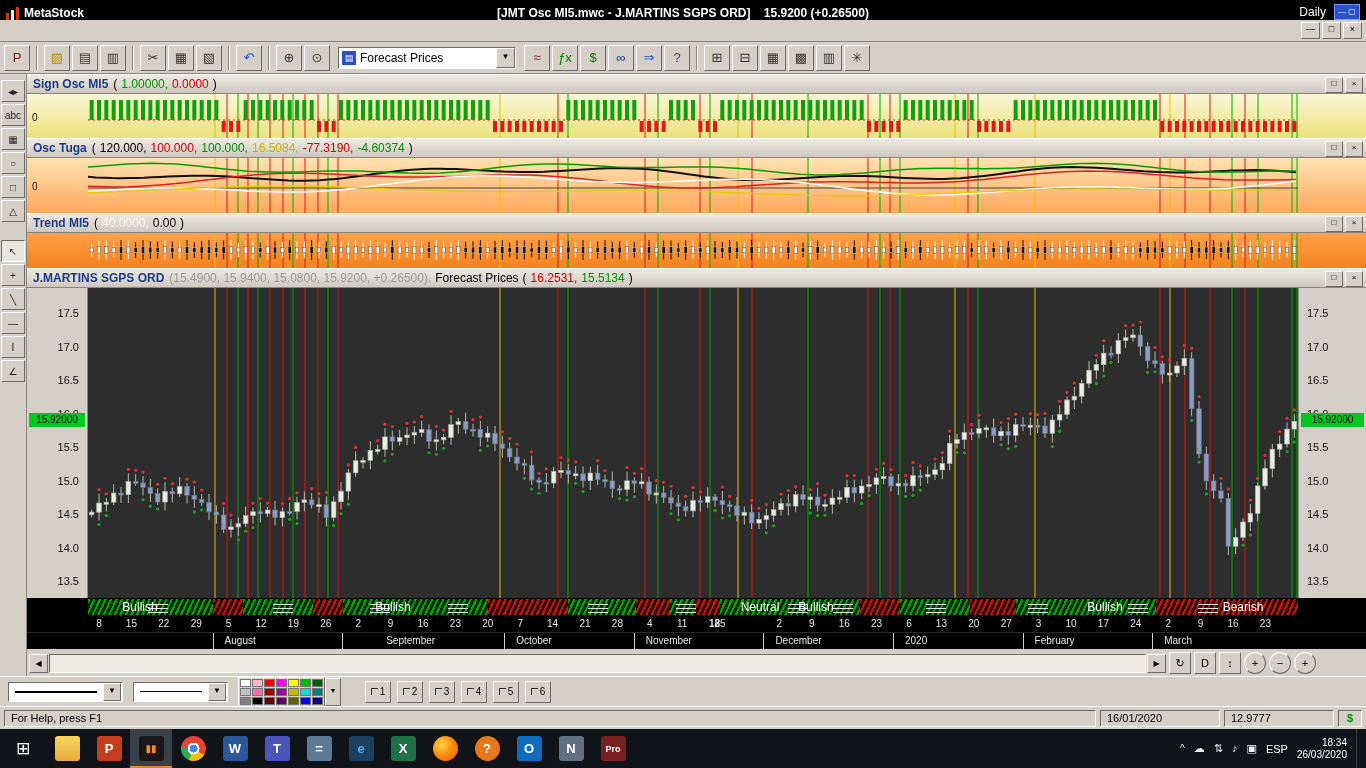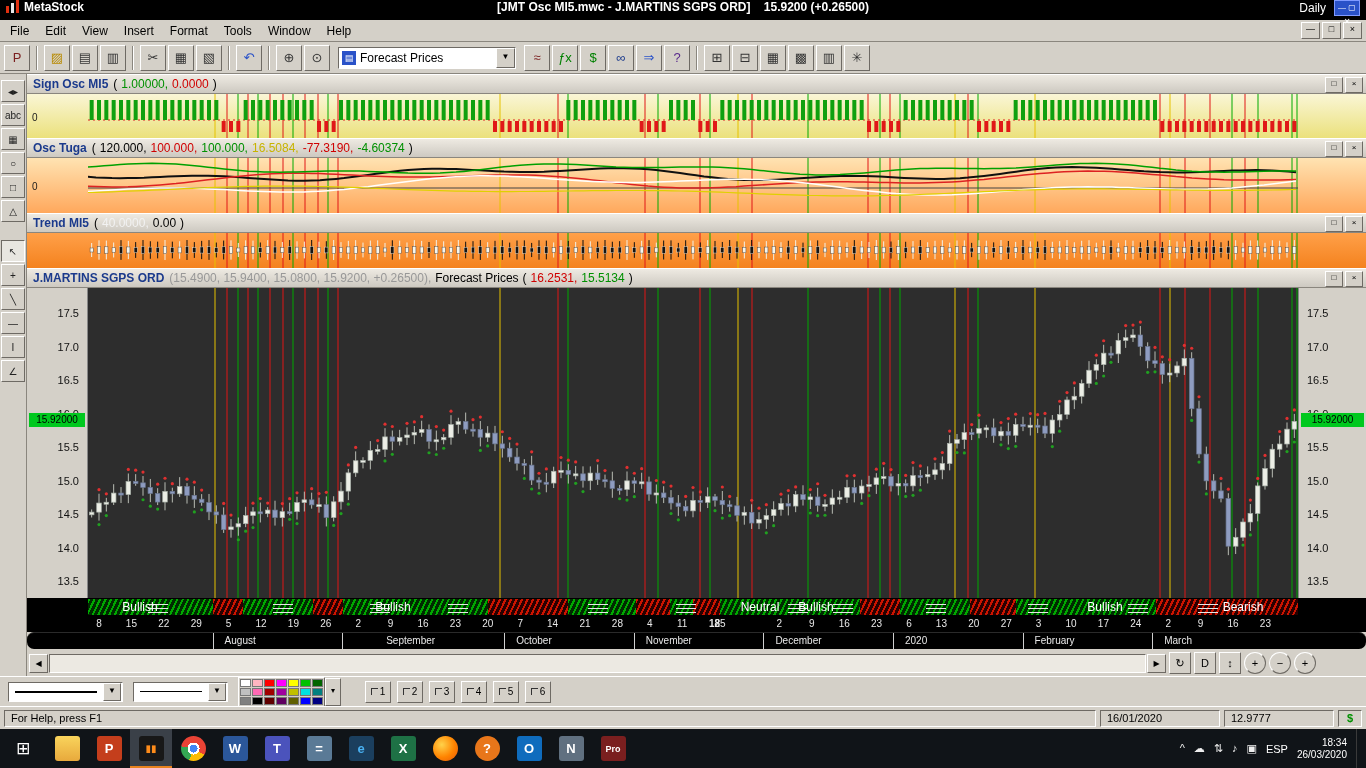--- a/index.html
+++ b/index.html
@@ -3,21 +3,21 @@
 <meta charset="utf-8">
 <style>
   html,body{margin:0;padding:0;background:#555;}
   .screen{position:relative;width:1366px;height:768px;overflow:hidden;
     font-family:"Liberation Sans","DejaVu Sans",sans-serif;font-size:11px;background:#d4d0c8;}
   
   .raised{background:#d4d0c8;border:1px solid;border-color:#ffffff #6e6a64 #6e6a64 #ffffff;}
   .sunken{border:1px solid;border-color:#6e6a64 #ffffff #ffffff #6e6a64;}
   
   #titlebar{position:absolute;left:0;top:0;width:1366px;height:20px;background:#000;color:#fff;
-    display:flex;align-items:flex-start;padding:0 6px;box-sizing:border-box;}
+    display:flex;align-items:flex-end;padding:0 6px;box-sizing:border-box;}
   #titlebar .app{font-weight:bold;font-size:12px;margin-left:4px;}
   #title-center{position:absolute;left:0;right:0;text-align:center;font-size:12px;font-weight:bold;}
   #titlebar-right{margin-left:auto;display:flex;align-items:center;gap:8px;z-index:2;}
   #period-label{font-size:12px;margin-left:12px;}
   #win-menu-btn{width:24px;height:14px;background:#2a52c8;color:#fff;font-size:8px;line-height:14px;
     text-align:center;border:1px solid #7f9aff;}
   
   #menubar{position:absolute;left:0;top:20px;width:1366px;height:22px;background:#d4d0c8;
     border-bottom:1px solid #8a867e;display:flex;align-items:center;padding-left:2px;box-sizing:border-box;}
   .menu-item{padding:3px 8px;font-size:12px;color:#000;}
@@ -70,21 +70,21 @@
   #ribbon-strip{position:absolute;left:61px;top:0;width:1210px;height:18px;}
   .seg{position:absolute;top:1px;height:16px;}
   .seg.g{background:repeating-linear-gradient(115deg,#00a800 0 2px,#002a00 2px 5px);}
   .seg.r{background:repeating-linear-gradient(115deg,#cc1400 0 2px,#2a0000 2px 5px);}
   .mark{position:absolute;top:3px;height:12px;width:20px;
     background:repeating-linear-gradient(0deg,#e8e8e8 0 1px,rgba(0,0,0,0) 1px 4px);}
   .rlabel{position:absolute;top:2px;transform:translateX(-50%);color:#fff;font-size:12px;z-index:2;}
   #ticks-row{position:relative;height:16px;background:#000;}
   #ticks-strip,#months-strip{position:absolute;left:61px;top:0;width:1210px;height:16px;}
   .dtick{position:absolute;top:2px;transform:translateX(-50%);color:#e8e8e8;font-size:10px;}
-  #months-row{position:relative;height:16px;background:#000;border-top:1px solid #2a2a2a;border-radius:7px;}
+  #months-row{position:relative;height:16px;background:#000;border-top:1px solid #2a2a2a;}
   .dmonth{position:absolute;top:2px;color:#e8e8e8;font-size:10px;}
   .msep{position:absolute;top:0;width:1px;height:16px;background:#cfcfcf;}
   
   #scrollrow{position:relative;height:28px;background:#d4d0c8;display:flex;align-items:center;
     padding:0 2px;box-sizing:border-box;width:1291px;}
   .scr-btn{width:17px;height:17px;font-size:8px;display:flex;align-items:center;justify-content:center;}
   #scroll-track{flex:1;height:17px;background:#ece9e2;margin:0 1px;}
   .tool-btn{width:20px;height:20px;margin-left:3px;font-size:11px;display:flex;align-items:center;justify-content:center;}
   .tool-btn.round{border-radius:50%;}
   #smiley-box{position:absolute;right:0;width:48px;height:28px;background:#fff;border:1px solid #8a867e;
@@ -139,30 +139,20 @@
       <span>[JMT Osc MI5.mwc - J.MARTINS SGPS ORD]</span>
       <span style="margin-left:10px;">15.9200 (+0.26500)</span>
     </div>
     <div id="titlebar-right">
       <span id="period-label">Daily</span>
       <div id="win-menu-btn">— ▢ ✕</div>
     </div>
   </div>
 
   <div id="menubar">
-    <div id="menu-items" style="display:flex;">
-        <span class="menu-item">File</span>
-        <span class="menu-item">Edit</span>
-        <span class="menu-item">View</span>
-        <span class="menu-item">Insert</span>
-        <span class="menu-item">Format</span>
-        <span class="menu-item">Tools</span>
-        <span class="menu-item">Window</span>
-        <span class="menu-item">Help</span>
-      </div>
     <div id="menu-controls">
       <div class="mc-btn raised">—</div>
       <div class="mc-btn raised">□</div>
       <div class="mc-btn raised">×</div>
     </div>
   </div>
 
   <div id="toolbar">
     <div id="tb-a" style="display:flex;align-items:center;gap:2px;">
         <div class="tbtn raised" style="color: rgb(122, 31, 31);">P</div>

